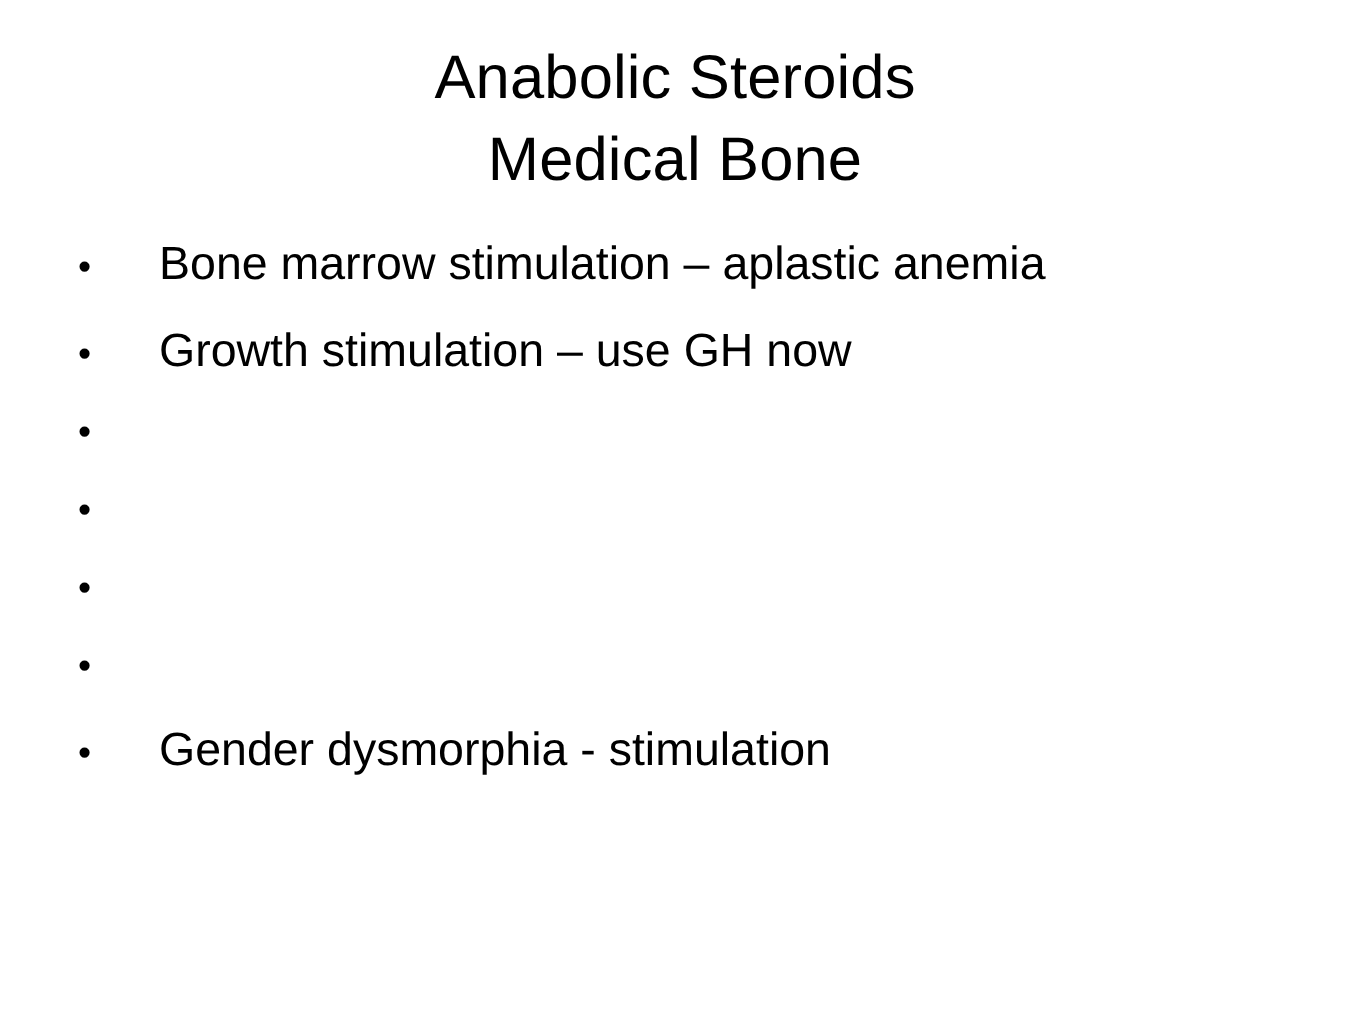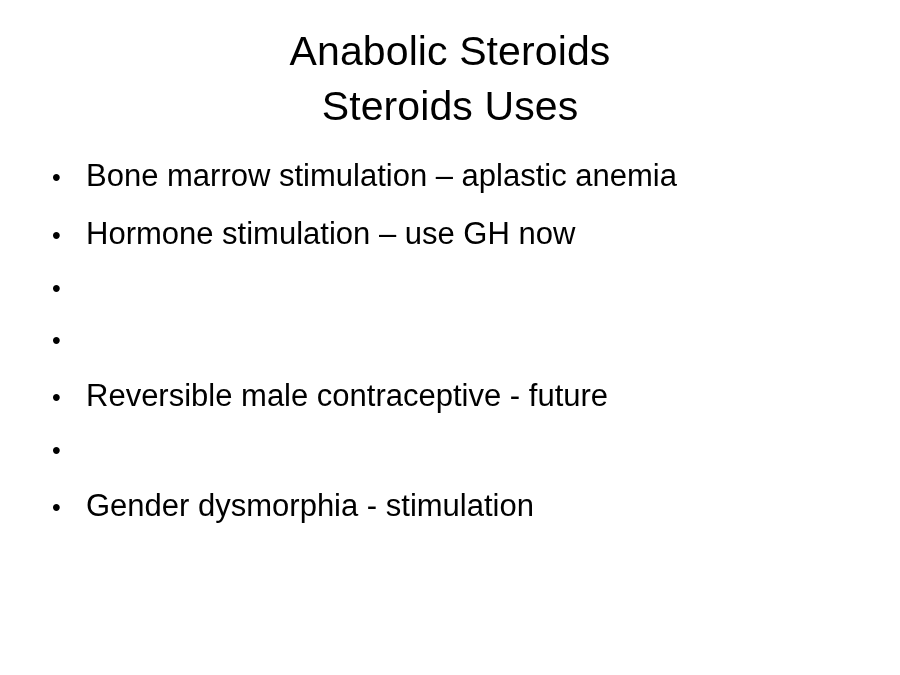--- a/index.html
+++ b/index.html
@@ -48,50 +48,50 @@
   }
   .bullet-marker {
     font-size: 25px;
     line-height: 1;
     width: 34px;
     flex: 0 0 34px;
     text-align: left;
   }
   .bullet-text {
     display: inline-block;
+    margin-left: 20px;
   }
 </style>
 </head>
 <body>
 
 <div class="slide">
 
   <div class="slide-title">
     <span class="title-line">Anabolic Steroids</span>
-    <span class="title-line">Steroids Uses</span>
+    <span class="title-line">Medical Bone</span>
   </div>
 
   <ul class="bullet-list">
     <li class="bullet-item">
       <span class="bullet-marker">•</span>
       <span class="bullet-text">Bone marrow stimulation – aplastic anemia</span>
     </li>
     <li class="bullet-item">
       <span class="bullet-marker">•</span>
-      <span class="bullet-text">Hormone stimulation – use GH now</span>
+      <span class="bullet-text">Growth stimulation – use GH now</span>
     </li>
     <li class="bullet-item">
       <span class="bullet-marker">•</span>
     </li>
     <li class="bullet-item">
       <span class="bullet-marker">•</span>
     </li>
     <li class="bullet-item">
       <span class="bullet-marker">•</span>
-      <span class="bullet-text">Reversible male contraceptive - future</span>
     </li>
     <li class="bullet-item">
       <span class="bullet-marker">•</span>
     </li>
     <li class="bullet-item">
       <span class="bullet-marker">•</span>
       <span class="bullet-text">Gender dysmorphia - stimulation</span>
     </li>
   </ul>
 

